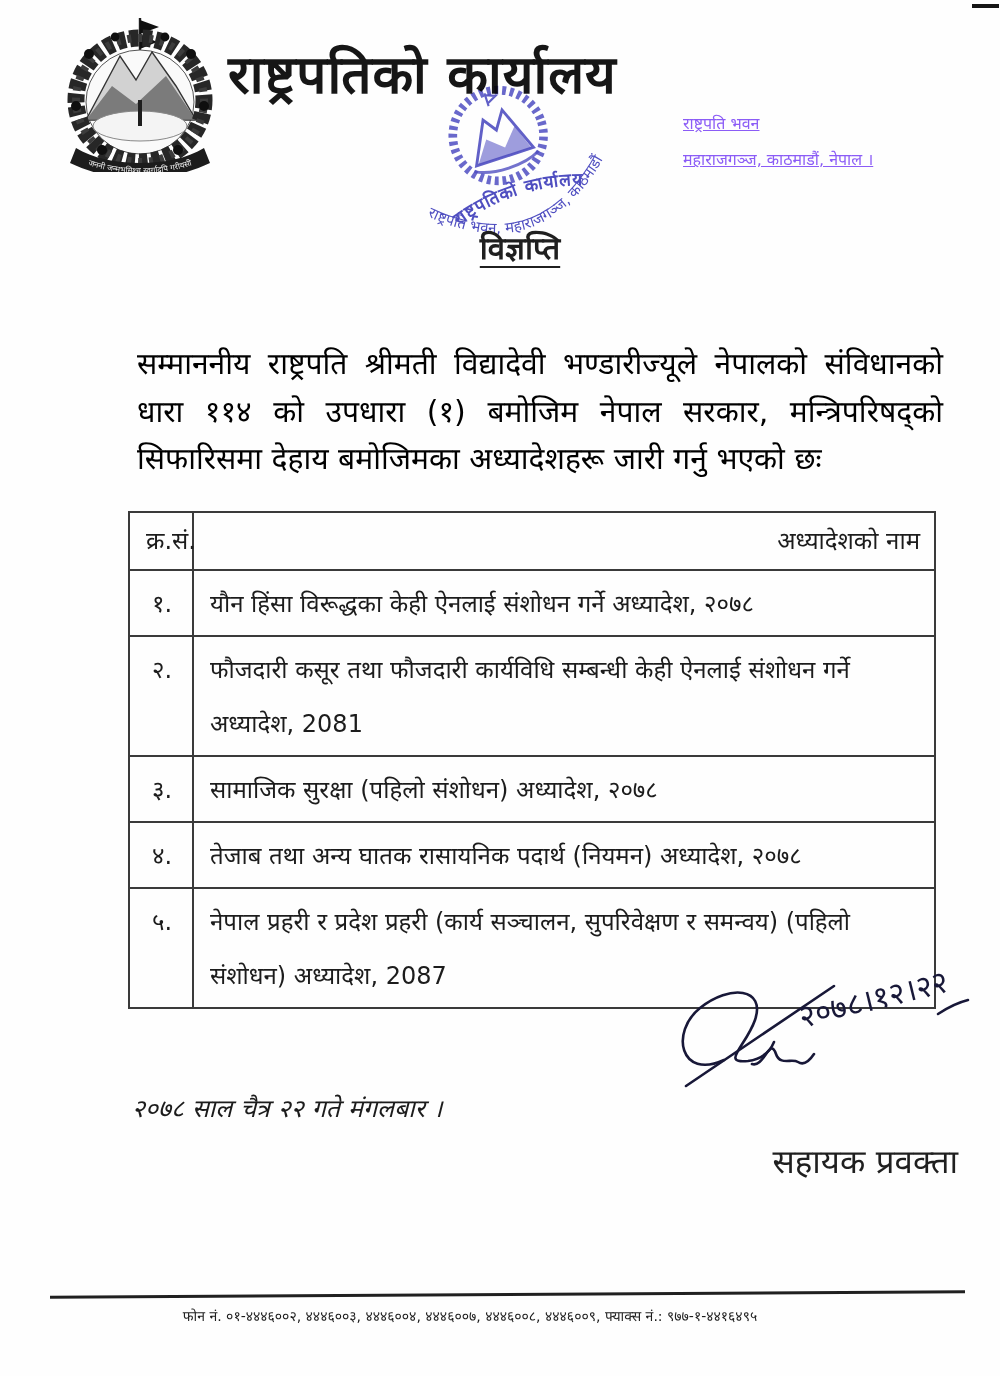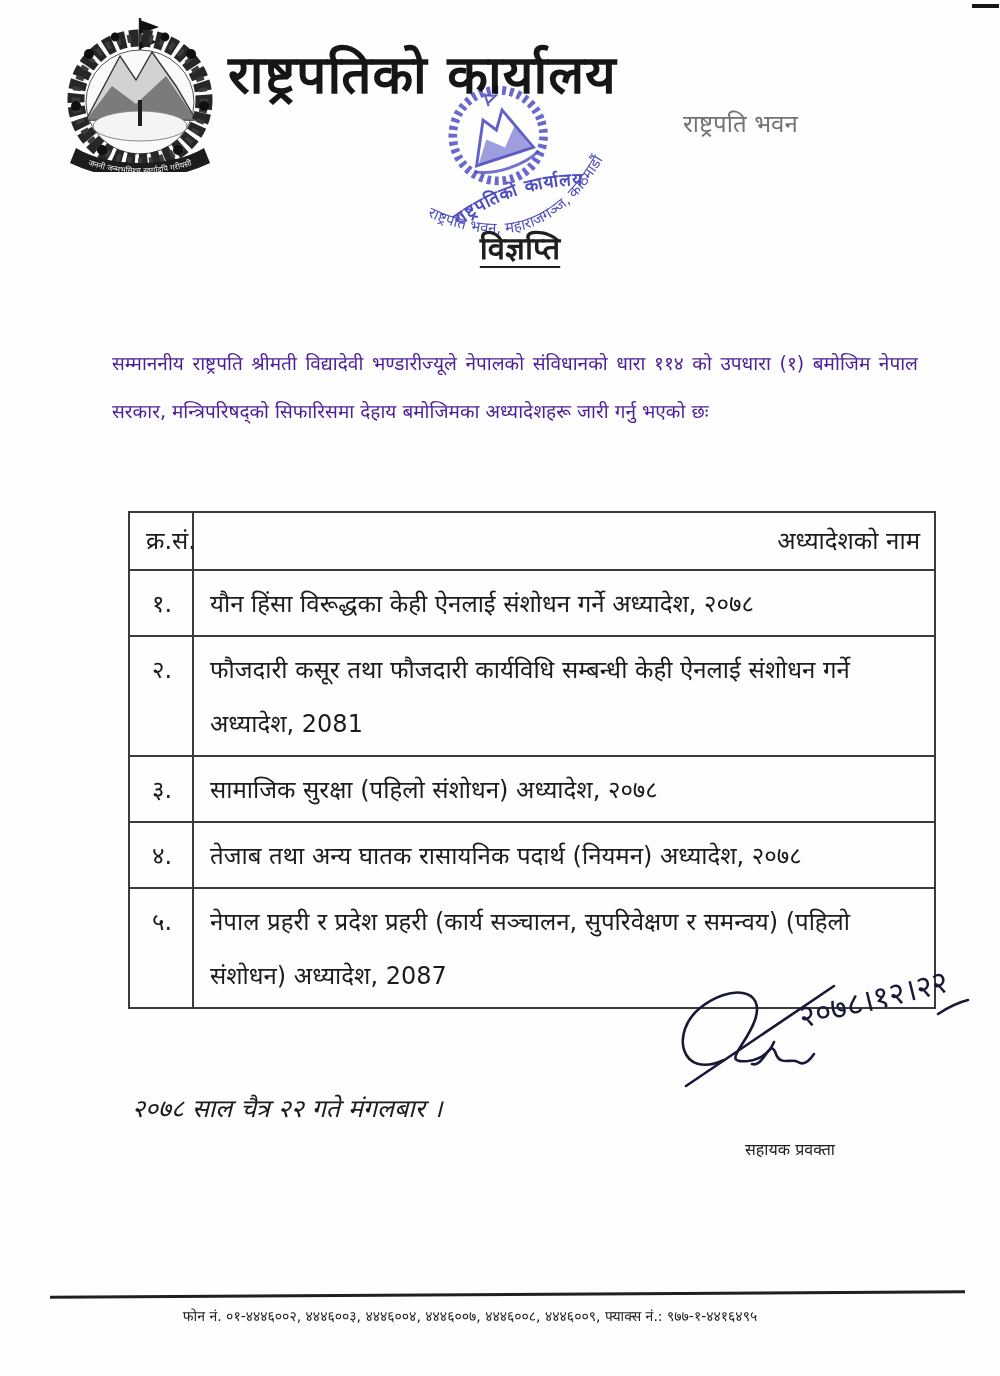--- a/index.html
+++ b/index.html
@@ -17,36 +17,37 @@
   .office-title {
     position:absolute; left:228px; top:36px; width:520px;
     font-size:53px; font-weight:700; letter-spacing:1px; color:#161616;
     white-space:nowrap;
   }
   .stamp {
     position:absolute; left:400px; top:64px; width:222px; height:222px;
     mix-blend-mode:multiply; opacity:.93; pointer-events:none;
   }
   .address {
-    position:absolute; left:683px; top:106px; font-size:24px; line-height:36px;
-    color:#737373;
+    position:absolute; left:683px; top:106px; font-size:16px; line-height:36px;
+    color:#8b5cf6;
+    text-decoration:underline;
   }
 
   
   .notice-title {
     position:absolute; left:20px; top:226px; width:1000px; text-align:center;
     font-size:31px; font-weight:700;
     text-decoration:underline; text-underline-offset:7px; text-decoration-thickness:2px;
   }
 
   
   .body-text {
-    position:absolute; left:112px; top:340px; width:806px;
-    font-size:19px; line-height:47.5px; text-align:justify; text-align-last:left;
-    color:#4c1d95;
+    position:absolute; left:137px; top:340px; width:806px;
+    font-size:30px; line-height:47.5px; text-align:justify; text-align-last:left;
+    color:#000000;
   }
 
   
   table.ordinance-table {
     position:absolute; left:128px; top:511px; width:808px;
     border-collapse:collapse; table-layout:fixed;
   }
   .ordinance-table td, .ordinance-table th {
     border:2px solid #3a3a3a; vertical-align:top;
     font-size:24px; font-weight:400; color:#1c1c1c;
@@ -64,22 +65,22 @@
     position:absolute; left:132px; top:1090px; font-size:25px; color:#1c1c1c;
     white-space:nowrap;
     font-style:italic;
   }
   .signature { position:absolute; left:652px; top:962px; width:330px; height:140px; }
   .signatory-name {
     position:absolute; left:662px; top:1096px; width:296px; text-align:center;
     font-size:24.5px; white-space:nowrap;
   }
   .signatory-title {
-    position:absolute; left:642px; top:1138px; width:296px; text-align:center;
-    font-size:16px;
+    position:absolute; left:662px; top:1138px; width:296px; text-align:right;
+    font-size:33px;
   }
 
   
   .footer-rule {
     position:absolute; left:50px; top:1293px; width:915px; height:3px;
     background:#202020; transform:rotate(-0.35deg);
   }
   .footer-contact {
     position:absolute; left:0; top:1306px; width:940px; text-align:center;
     font-size:14px; color:#1d1d1d; white-space:nowrap;
@@ -143,20 +144,21 @@
 
       <path id="stamp-outer" d="M 10,120 Q 115,226 220,120" fill="none"></path>
       <text font-size="15.5" font-weight="500">
         <textPath href="#stamp-outer" startOffset="50%" text-anchor="middle">राष्ट्रपति भवन, महाराजगञ्ज, काठमाडौं</textPath>
       </text>
     </g>
   </svg>
 
   <div class="address">
     <div>राष्ट्रपति भवन</div>
+    <div>महाराजगञ्ज, काठमाडौं, नेपाल ।</div>
   </div>
 
   <div class="notice-title">विज्ञप्ति</div>
 
   <div class="body-text">सम्माननीय राष्ट्रपति श्रीमती विद्यादेवी भण्डारीज्यूले नेपालको संविधानको धारा ११४ को उपधारा (१) बमोजिम नेपाल सरकार, मन्त्रिपरिषद्को सिफारिसमा देहाय बमोजिमका अध्यादेशहरू जारी गर्नु भएको छः</div>
 
   <table class="ordinance-table">
     <colgroup>
         <col class="c-sn">
         <col>

